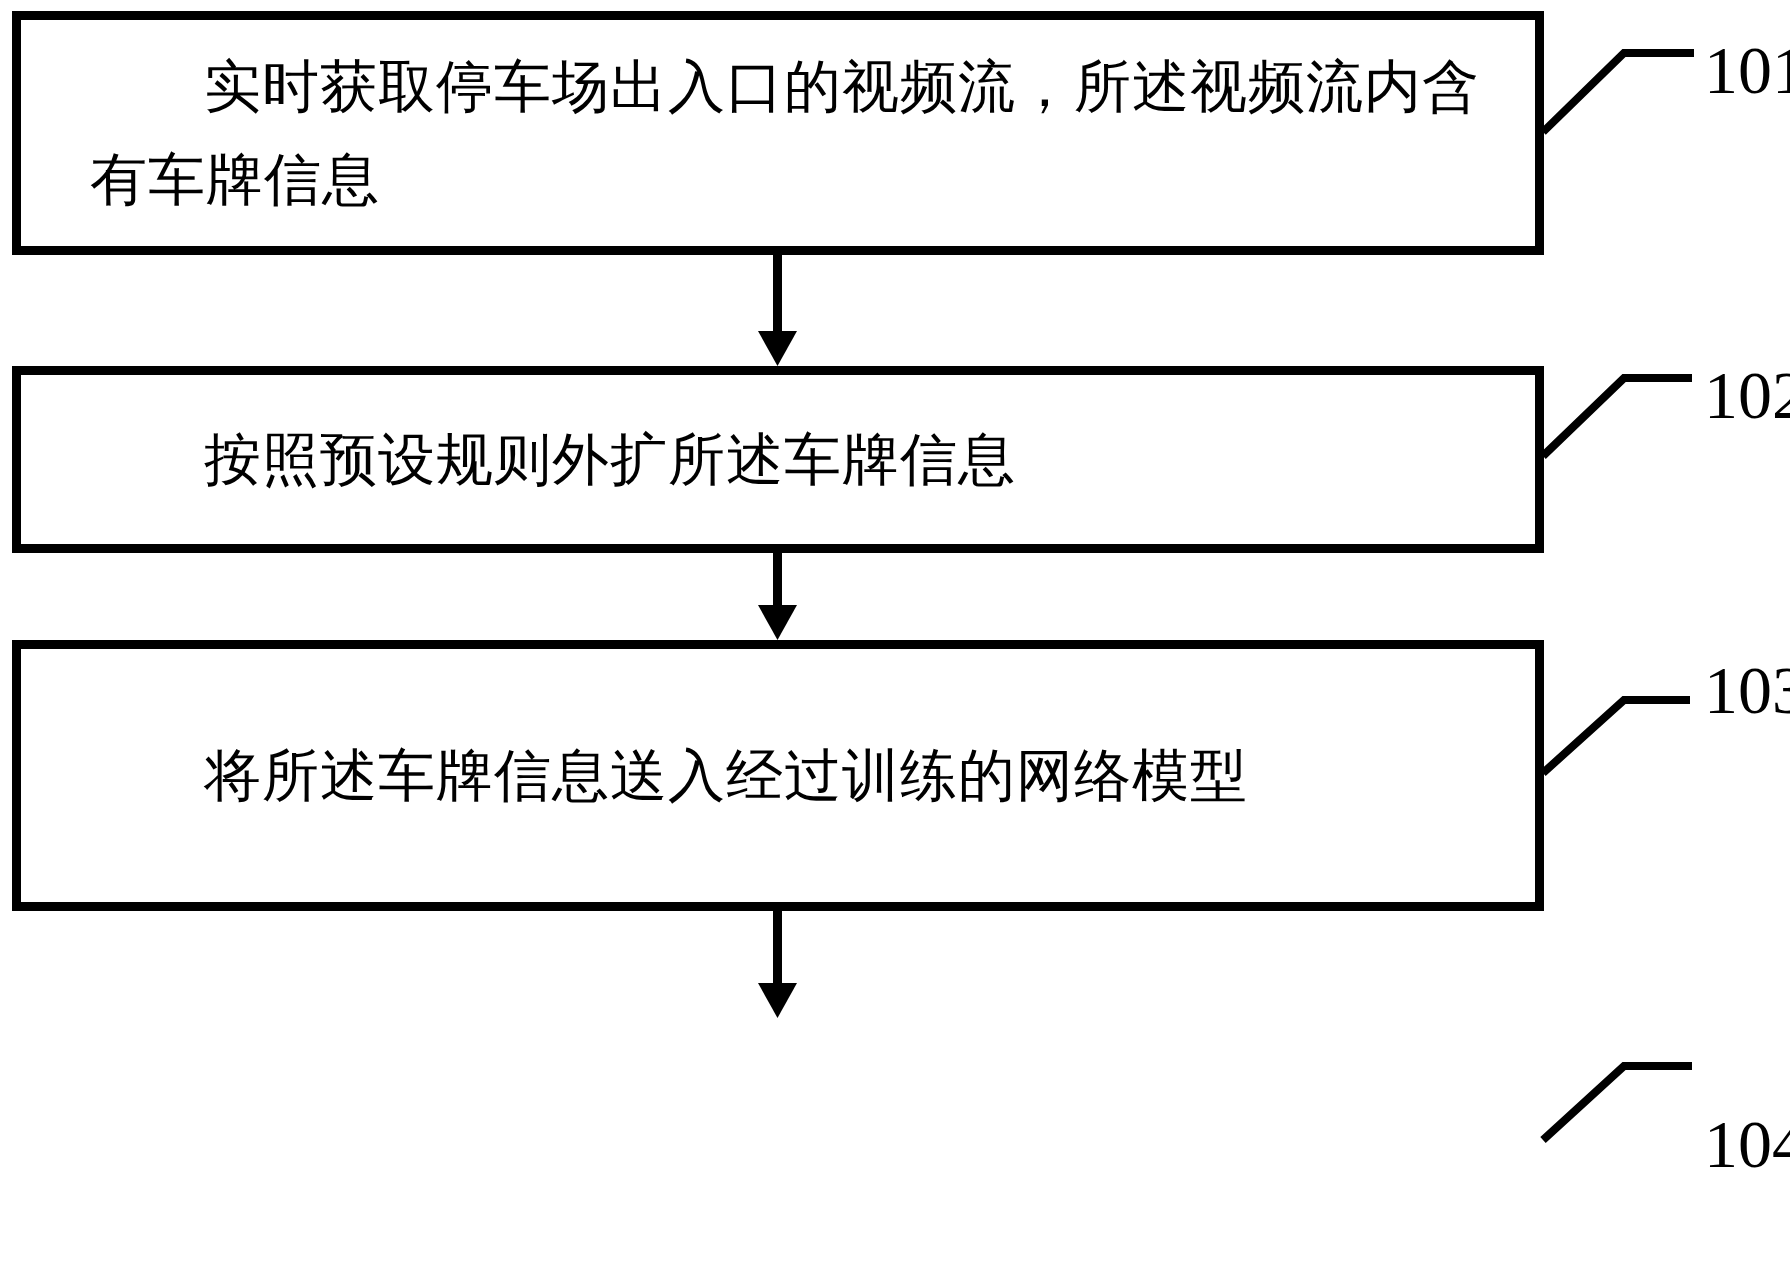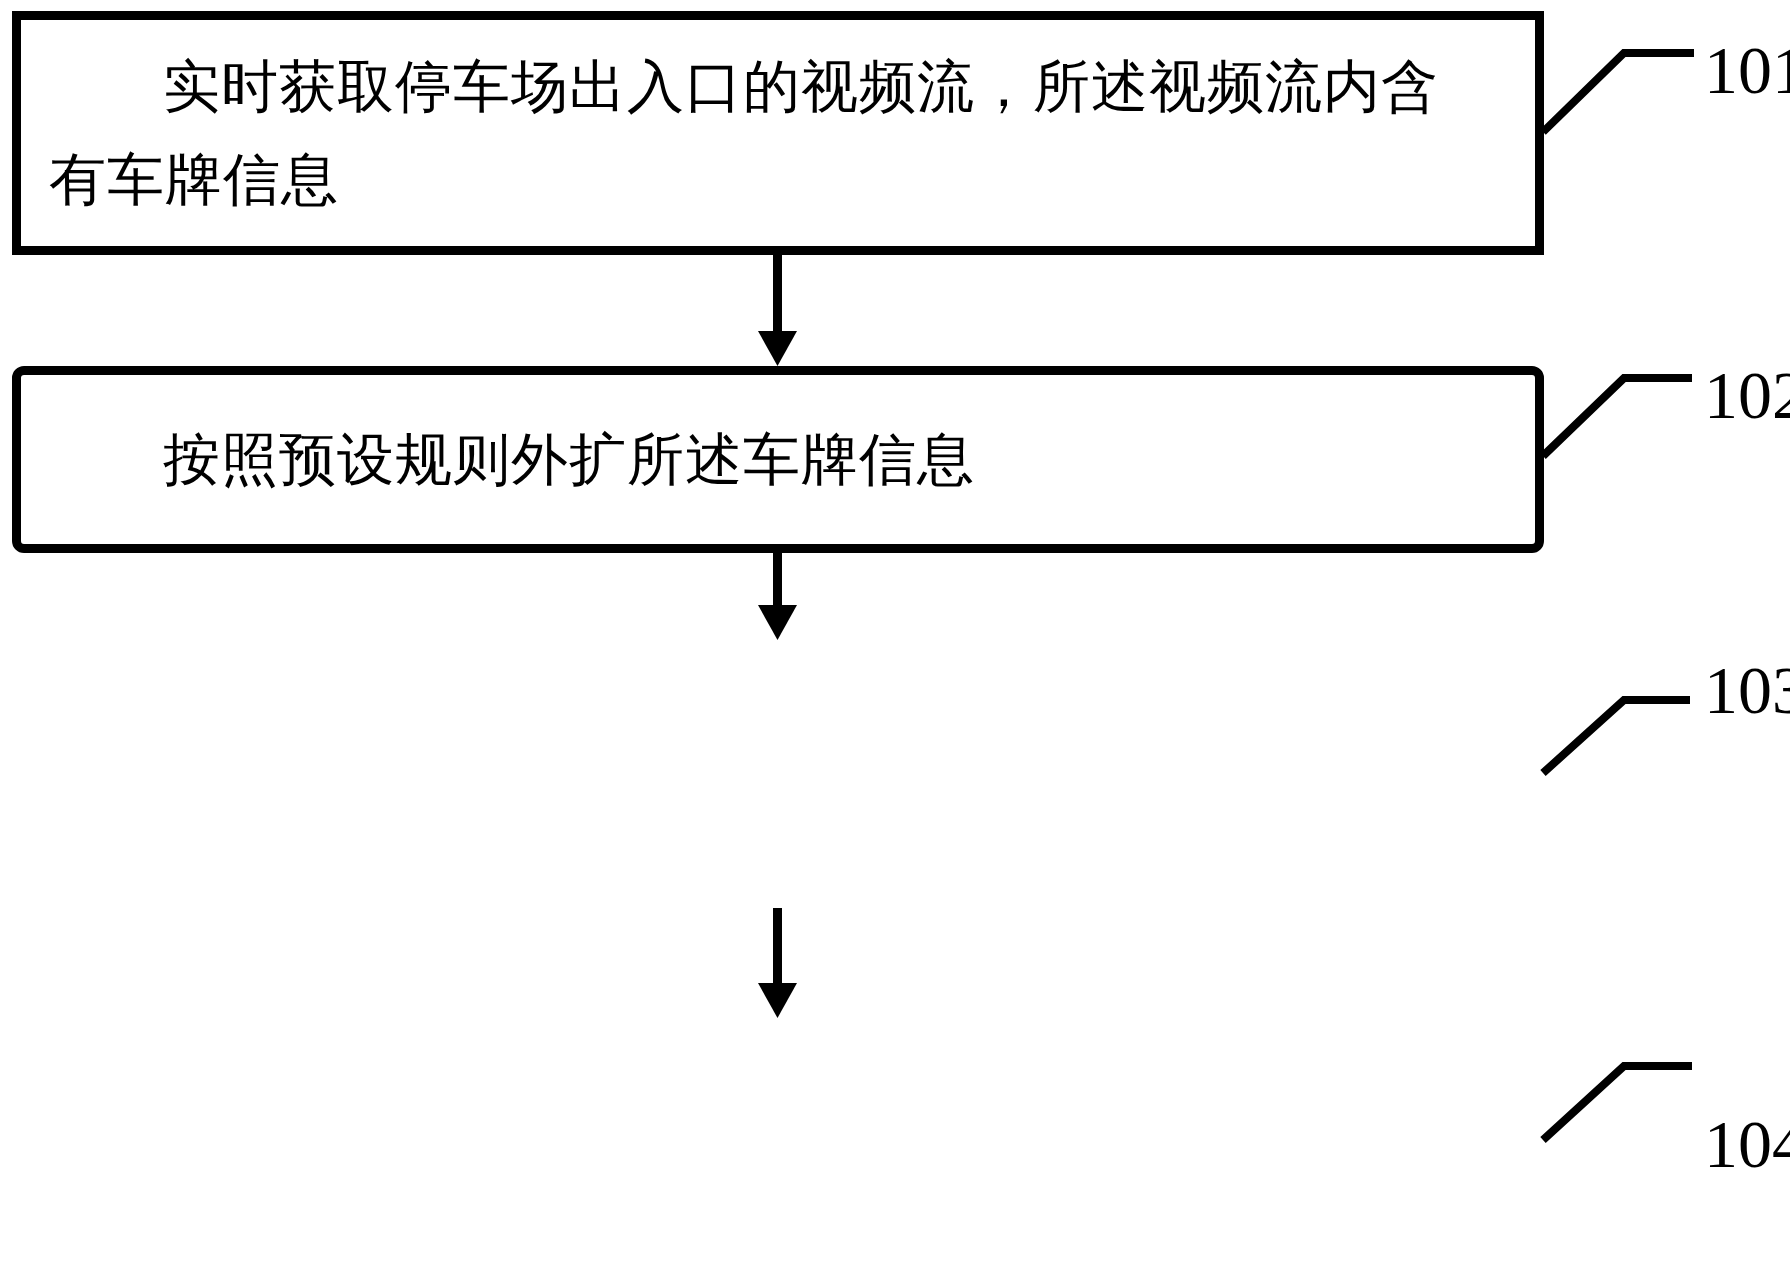--- a/index.html
+++ b/index.html
@@ -18,32 +18,33 @@
   }
   .step-box {
     position: absolute;
     left: 12px;
     width: 1532px;
     border: 9px solid #000000;
     box-sizing: border-box;
     background: #ffffff;
     display: flex;
     align-items: center;
+    padding-left: 41px;
   }
   .step-box p {
     margin: 0;
     font-size: 57px;
     line-height: 1.63;
     letter-spacing: 1px;
     text-indent: 2em;
     padding-left: 28px;
     padding-right: 40px;
   }
   #box-1 { top: 11px;   height: 244px; }
-  #box-2 { top: 366px;  height: 187px; border-radius: 12px; }
+  #box-2 { top: 366px;  height: 187px; }
   #box-3 { top: 640px;  height: 271px; }
   #box-4 { top: 1018px; height: 246px; }
 
   .flow-layer {
     position: absolute;
     left: 0;
     top: 0;
     pointer-events: none;
   }
   .ref-label {
@@ -65,20 +66,23 @@
 <div class="canvas">
 
   <div class="step-box" id="box-1">
     <p>实时获取停车场出入口的视频流，所述视频流内含有车牌信息</p>
   </div>
 
   <div class="step-box" id="box-2">
     <p>按照预设规则外扩所述车牌信息</p>
   </div>
 
+  <div class="step-box" id="box-3">
+    <p>将所述车牌信息送入经过训练的网络模型</p>
+  </div>
 
 
   <svg class="flow-layer" width="1790" height="1275" viewBox="0 0 1790 1275">
 
     <g>
       <line x1="777.5" y1="255" x2="777.5" y2="334" stroke="#000000" stroke-width="9"></line>
       <polygon points="758,331 797,331 777.5,366" fill="#000000"></polygon>
     </g>
 
     <g>

